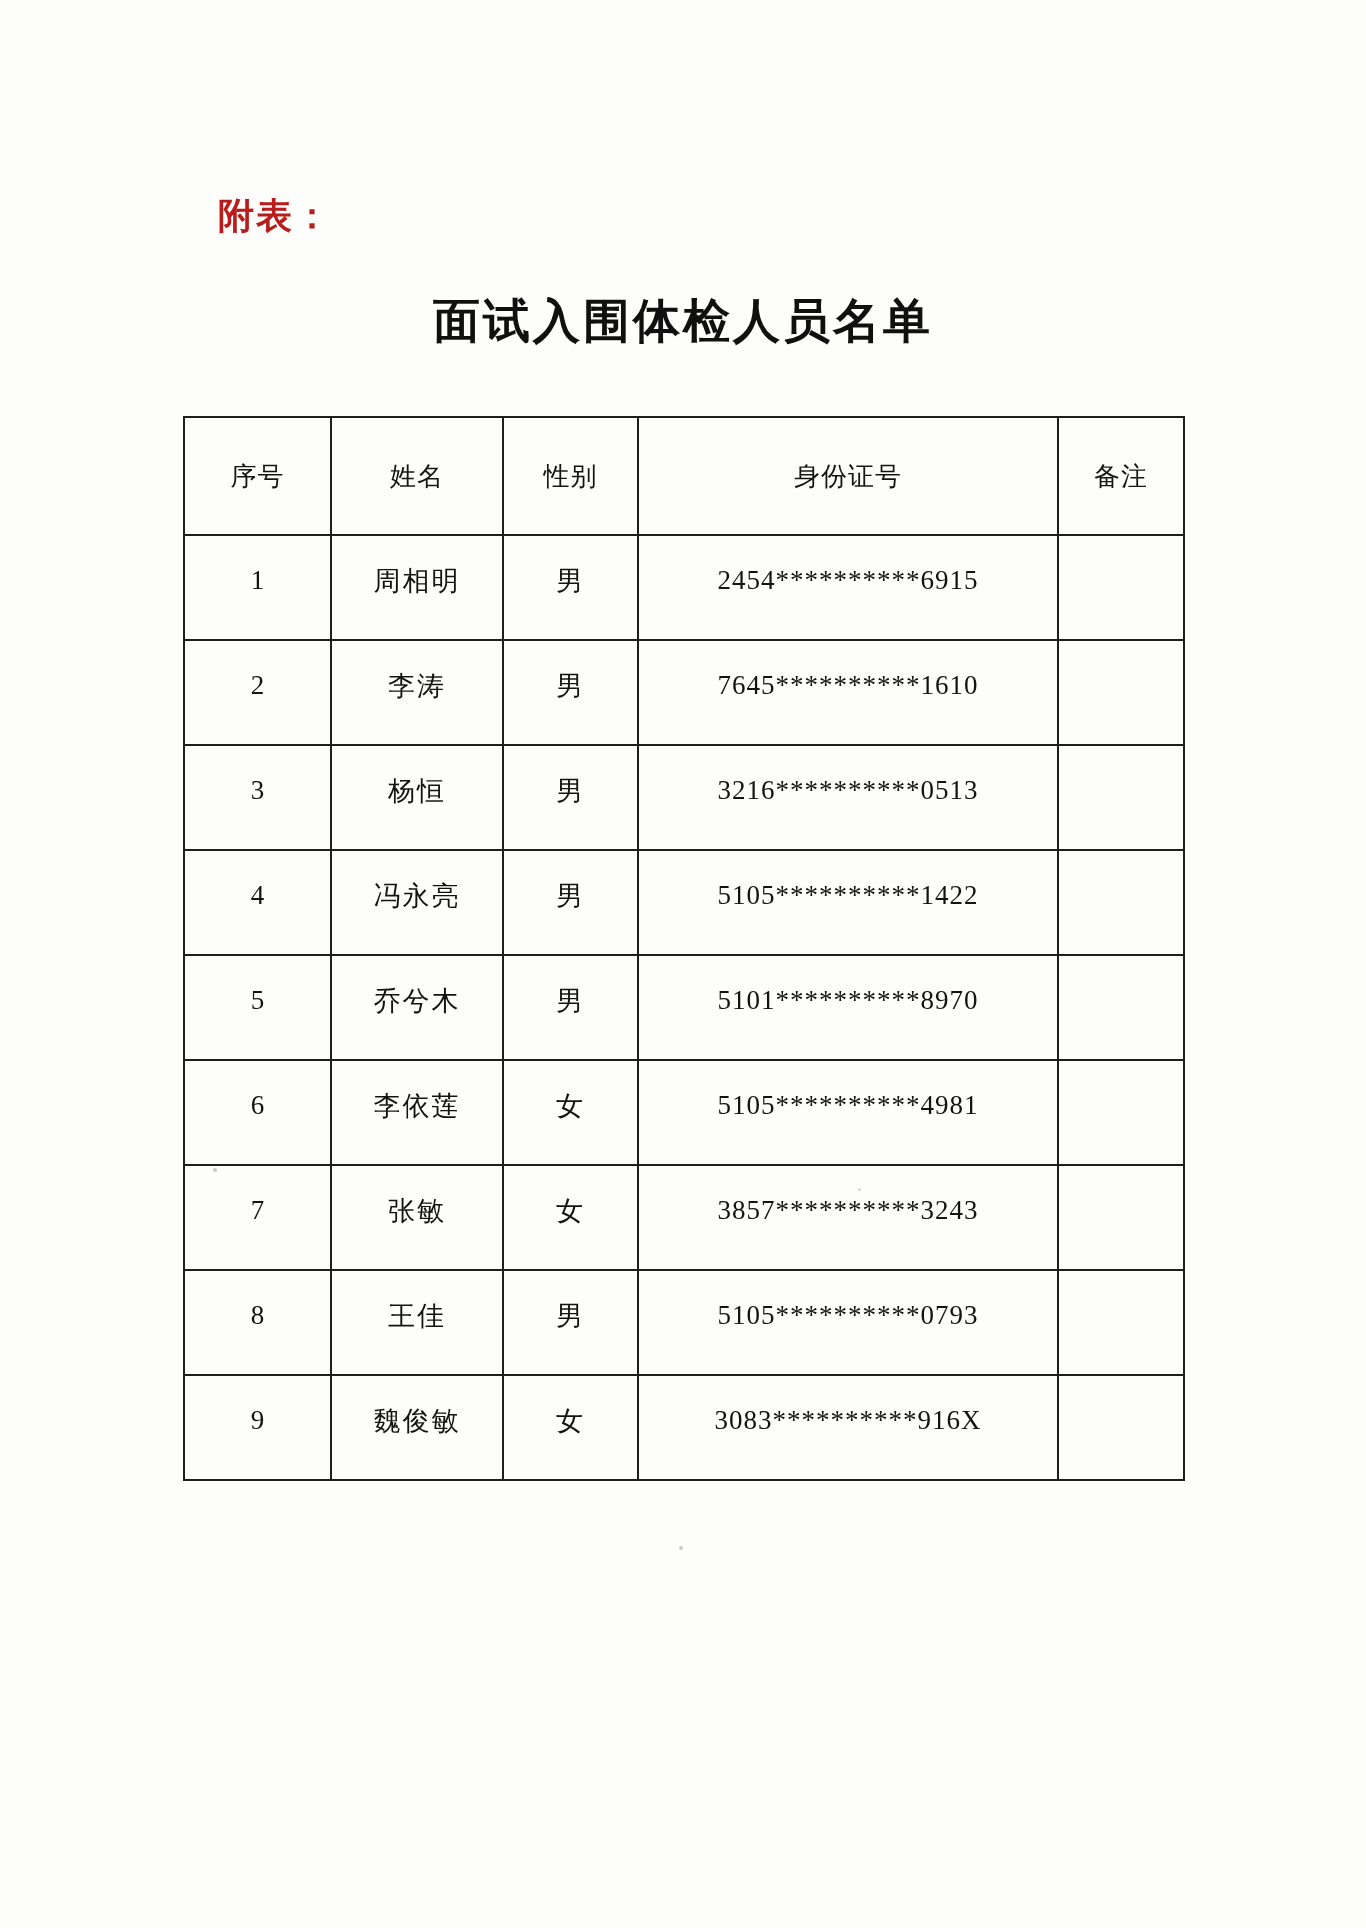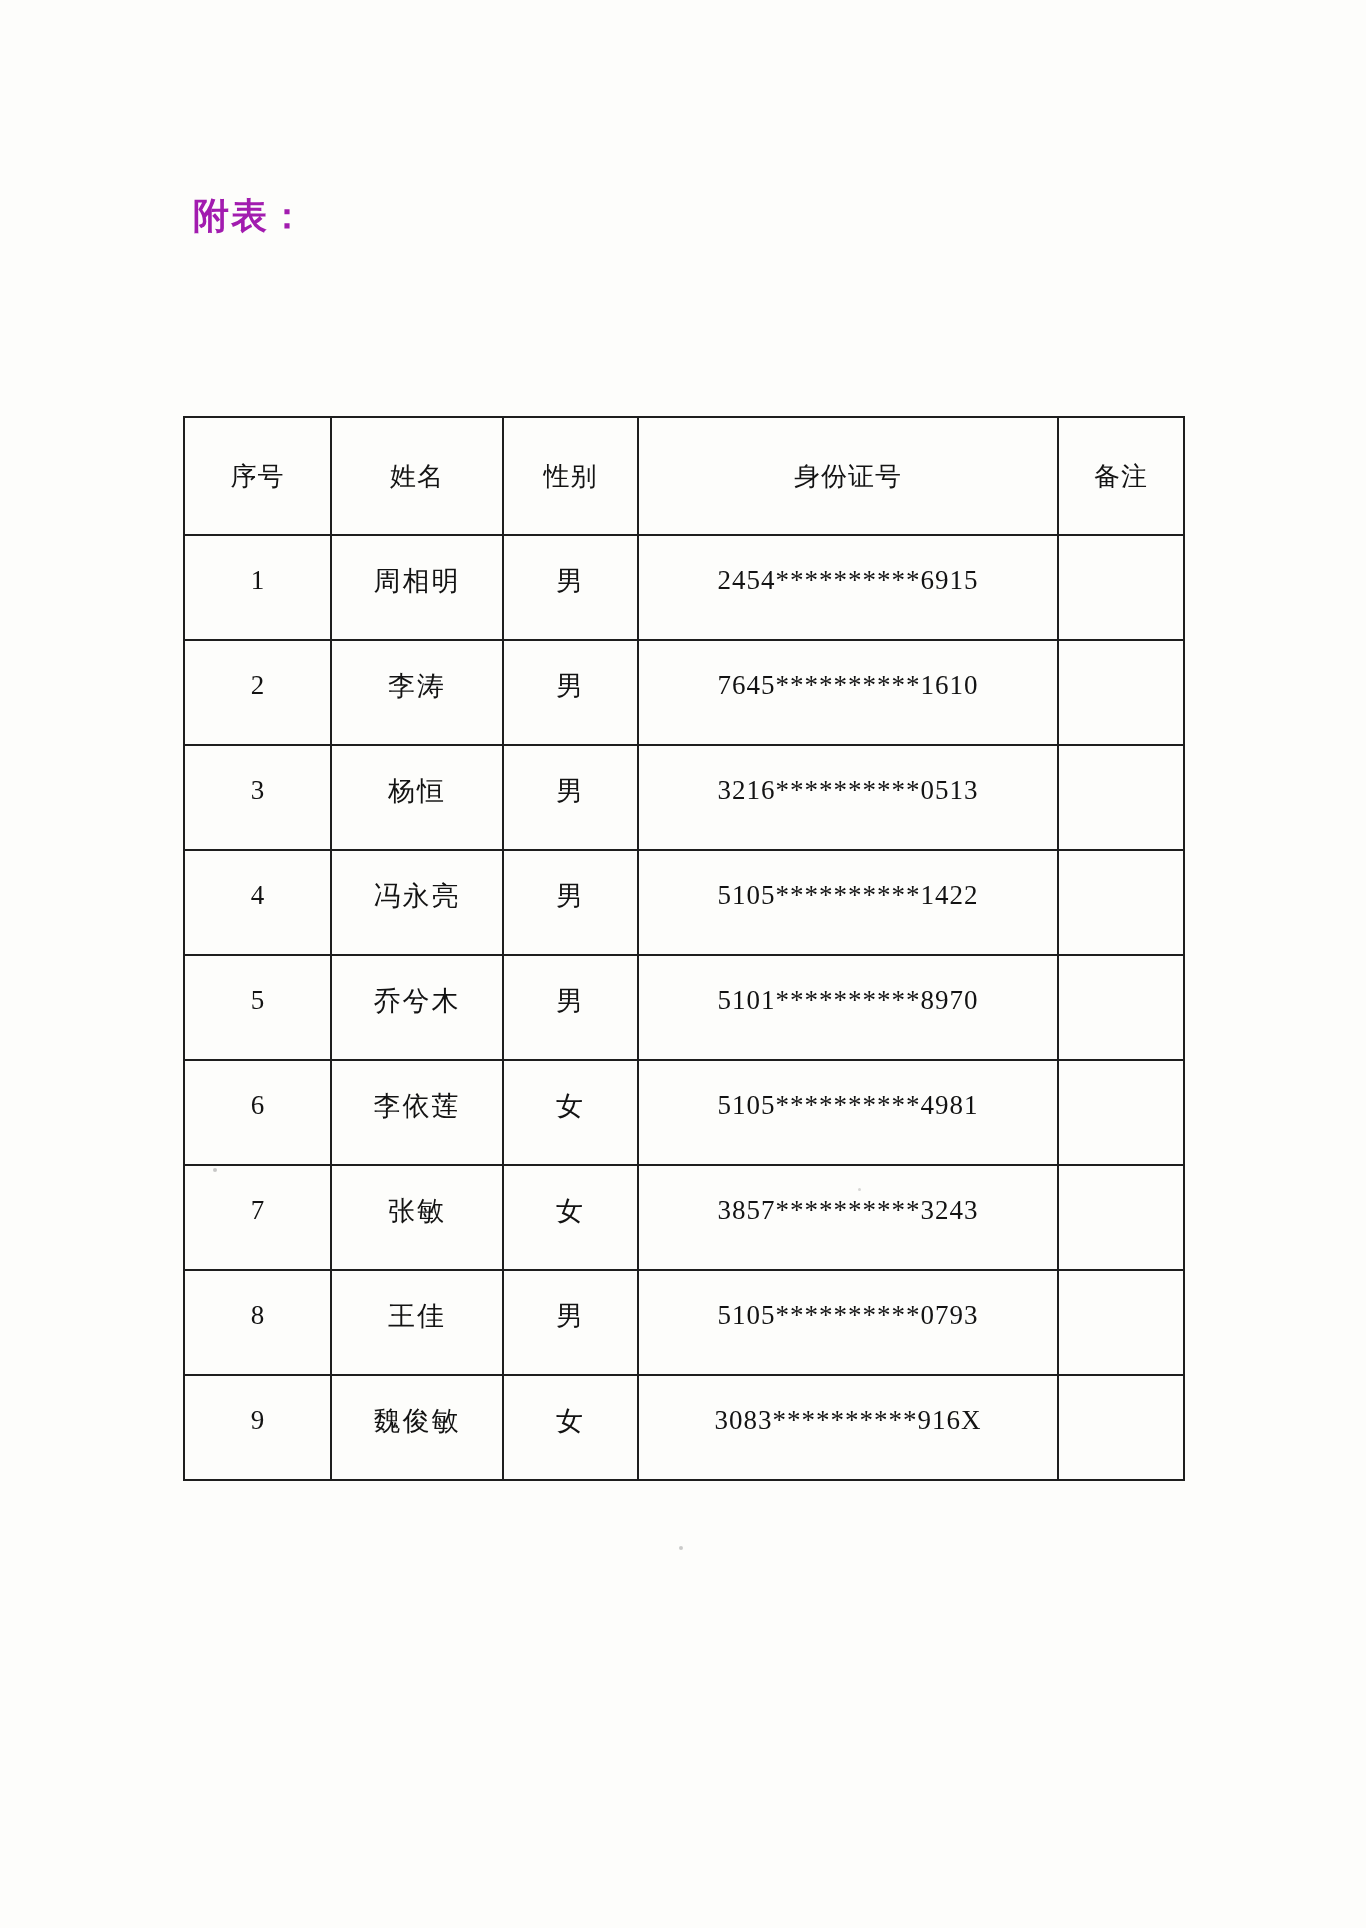--- a/index.html
+++ b/index.html
@@ -12,27 +12,27 @@
     width: 1366px;
     height: 1928px;
     margin: 0 auto;
     background: #fdfdfb;
     overflow: hidden;
     color: #161616;
     font-family: "Liberation Serif", "DejaVu Serif", serif;
   }
   .attach-label {
     position: absolute;
-    left: 193px;
+    left: 218px;
     top: 192px;
     font-size: 36px;
     font-weight: 700;
     letter-spacing: 2px;
     font-family: "Liberation Sans", "DejaVu Sans", sans-serif;
-    color: #a21caf;
+    color: #b91c1c;
   }
   .doc-title {
     position: absolute;
     left: 183px;
     top: 290px;
     width: 1000px;
     text-align: center;
     font-size: 47px;
     font-weight: 700;
     letter-spacing: 3px;
@@ -91,20 +91,21 @@
   .speck-2 { left: 679px;  top: 1546px; width: 4px; height: 4px; opacity: .5; }
   .speck-3 { left: 858px;  top: 1188px; width: 3px; height: 3px; opacity: .4; }
 </style>
 </head>
 <body>
 
 <div class="page">
 
   <div class="attach-label">附表：</div>
 
+  <div class="doc-title">面试入围体检人员名单</div>
 
   <table class="roster">
     <colgroup>
       <col class="col-no">
         <col class="col-name">
         <col class="col-gender">
         <col class="col-id">
         <col class="col-remark">
     </colgroup>
     <thead>

